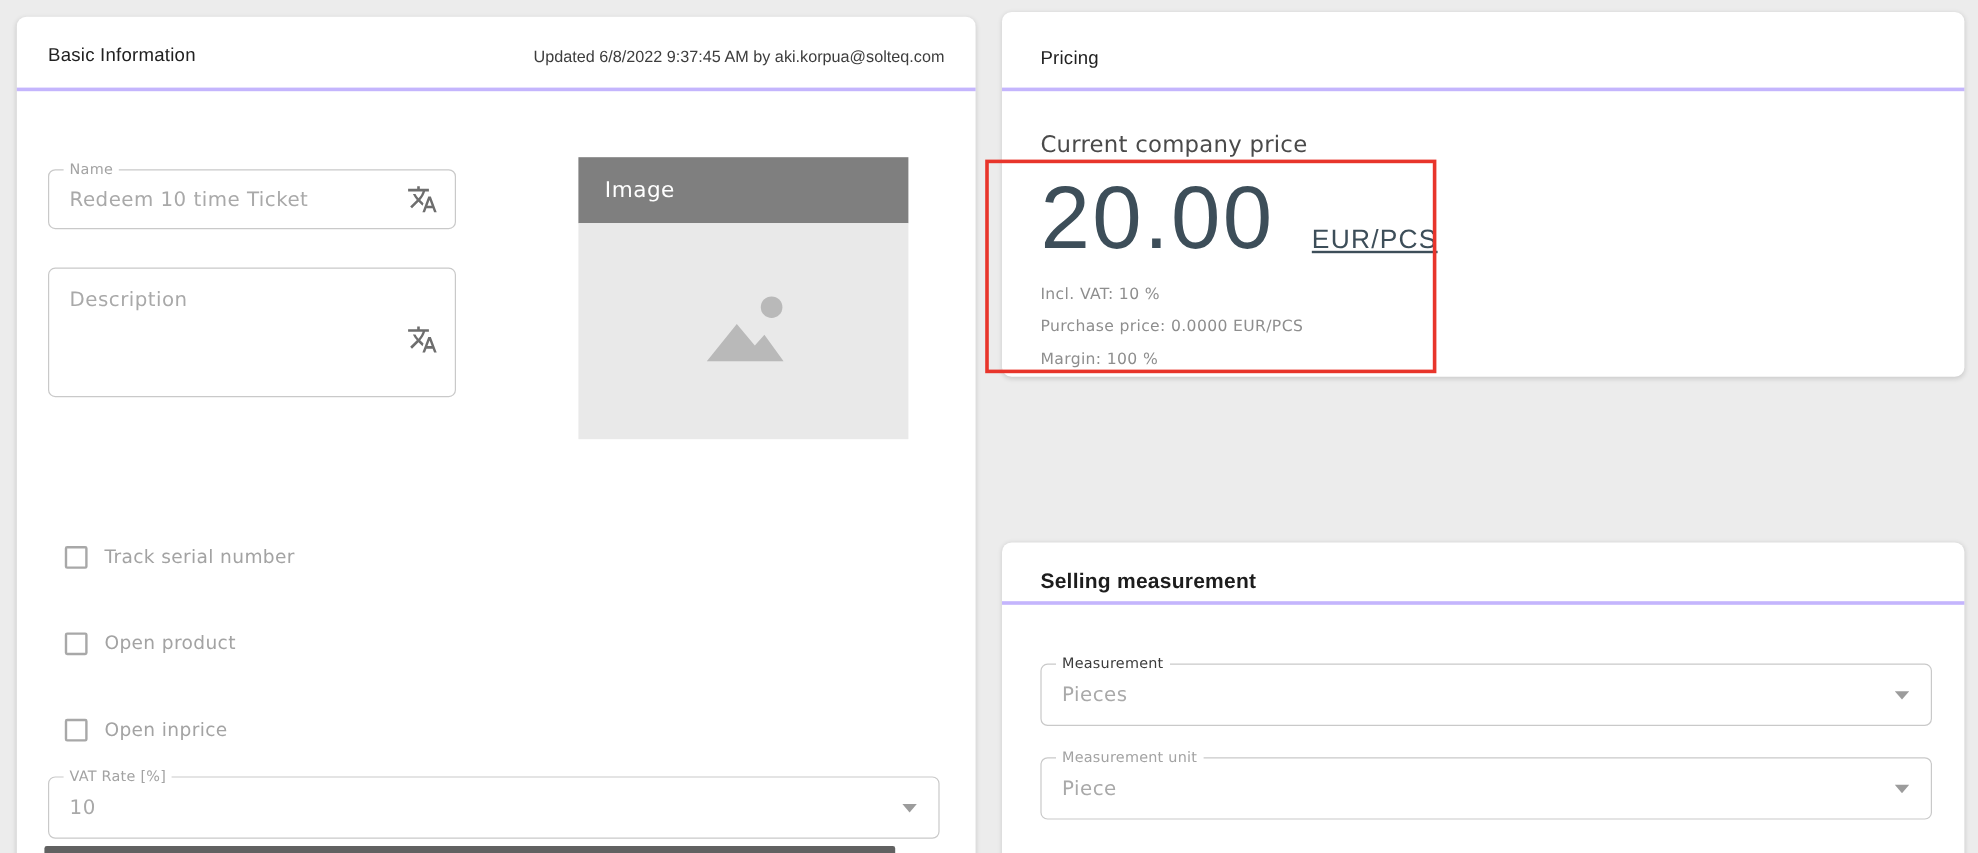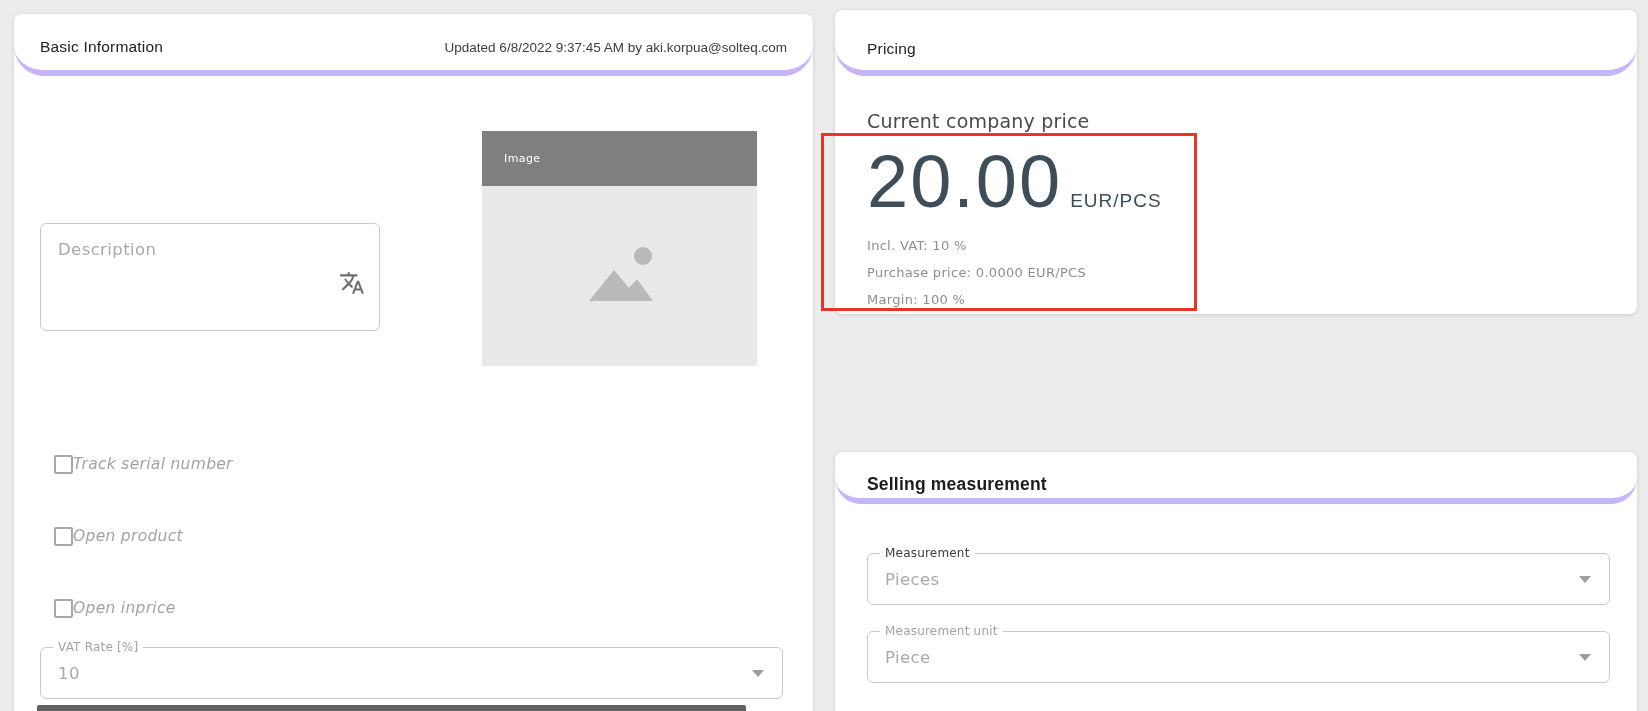--- a/index.html
+++ b/index.html
@@ -17,22 +17,21 @@
     background: #ffffff;
     border-radius: 8px;
     box-shadow: 0 1px 4px rgba(0,0,0,0.14);
   }
   .card-basic   { left:14px;  top:14px;  width:799px; height:720px; }
   .card-pricing { left:835px; top:10px;  width:802px; height:304px; }
   .card-selling { left:835px; top:452px; width:802px; height:290px; }
 
   .card-header {
     position:absolute; left:0; right:0; top:0; height:62px;
-    border-bottom:6px solid #c4b5fd;
-    border-radius:30px;
+    border-bottom:3px solid #c4b5fd;
   }
   .card-title {
     position:absolute; left:26px; top:24px;
     font-size:15.5px; font-weight:500; color:#212121; letter-spacing:.2px;
   }
   .card-pricing .card-title { left:32px; top:30px; }
   .card-pricing .card-header { height:66px; }
   .updated-info {
     position:absolute; right:26px; top:26px;
     font-size:13.5px; color:#3d3d3d;
@@ -70,51 +69,51 @@
     position:absolute; right:18px; top:50%; margin-top:-3px;
     width:0; height:0;
     border-left:6px solid transparent; border-right:6px solid transparent;
     border-top:7px solid #9c9c9c;
   }
 
   
   .image-box { position:absolute; left:468px; top:117px; width:275px; }
   .image-header {
     height:55px; background:#7f7f7f; color:#ffffff;
-    font-family:"DejaVu Sans", sans-serif; font-size:11px; letter-spacing:.4px;
+    font-family:"DejaVu Sans", sans-serif; font-size:18px; letter-spacing:.4px;
     display:flex; align-items:center; padding-left:22px;
   }
   .image-body {
     height:180px; background:#e9e9e9;
     display:flex; align-items:center; justify-content:center;
   }
 
   
   .checkbox-row { position:absolute; left:40px; height:24px; display:flex; align-items:center; }
   .row-1 { top:438px; } .row-2 { top:510px; } .row-3 { top:582px; }
   .checkbox {
     width:19px; height:19px; border:2px solid #a8a8a8; border-radius:2px;
     background:#fff; cursor:pointer; flex:0 0 auto;
   }
   .checkbox-label {
-    margin-left:0; font-family:"DejaVu Sans", sans-serif;
-    font-size:15.5px; color:#a3a3a3; letter-spacing:.3px;font-style:italic;
+    margin-left:14px; font-family:"DejaVu Sans", sans-serif;
+    font-size:15.5px; color:#a3a3a3; letter-spacing:.3px;
   }
 
   
   .price-heading {
     position:absolute; left:32px; top:100px;
     font-family:"DejaVu Sans", sans-serif;
     font-size:19px; color:#4a4a4a; letter-spacing:.2px;
   }
   .price-row { position:absolute; left:32px; top:136px; display:flex; align-items:baseline; }
   .price-amount {
     font-size:74px; line-height:72px; color:#3d4e59; letter-spacing:2px;
   }
-  .price-unit { font-size:19px; color:#3d4e59; margin-left:8px; letter-spacing:1px; }
+  .price-unit { font-size:22px; color:#3d4e59; margin-left:31px; letter-spacing:1px;text-decoration:underline; }
   .price-detail {
     position:absolute; left:32px;
     font-family:"DejaVu Sans", sans-serif;
     font-size:13px; color:#8e8e8e; letter-spacing:.3px;
   }
   .pd-0 { top:228px; } .pd-1 { top:255px; } .pd-2 { top:282px; }
 
   .red-highlight {
     position:absolute; left:821px; top:133px; width:376px; height:178px;
     border:3px solid #e8352b; z-index:6; pointer-events:none;
@@ -136,20 +135,29 @@
 <body>
 
 <div class="page">
 
   <section class="card card-basic">
     <div class="card-header">
       <h2 class="card-title">Basic Information</h2>
       <span class="updated-info">Updated 6/8/2022 9:37:45 AM by aki.korpua@solteq.com</span>
     </div>
 
+    <div class="field" style="left:26px; top:127px; width:340px; height:50px;">
+      <span class="field-label">Name</span>
+      <span class="field-value">Redeem 10 time Ticket</span>
+      <span class="translate-btn">
+        <svg viewBox="0 0 24 24">
+          <path d="M12.87 15.07l-2.54-2.51.03-.03c1.74-1.94 2.98-4.17 3.71-6.53H17V4h-7V2H8v2H1v1.99h11.17C11.5 7.92 10.44 9.75 9 11.35 8.07 10.32 7.3 9.19 6.69 8h-2c.73 1.63 1.73 3.17 2.98 4.56l-5.09 5.02L4 19l5-5 3.11 3.11.76-2.04zM18.5 10h-2L12 22h2l1.12-3h4.75L21 22h2l-4.5-12zm-2.62 7l1.62-4.33L19.12 17h-3.24z"></path>
+        </svg>
+      </span>
+    </div>
 
     <div class="field" style="left:26px; top:209px; width:340px; height:108px;text-align:center;">
       <span class="field-value placeholder-top">Description</span>
       <span class="translate-btn desc-translate">
         <svg viewBox="0 0 24 24">
           <path d="M12.87 15.07l-2.54-2.51.03-.03c1.74-1.94 2.98-4.17 3.71-6.53H17V4h-7V2H8v2H1v1.99h11.17C11.5 7.92 10.44 9.75 9 11.35 8.07 10.32 7.3 9.19 6.69 8h-2c.73 1.63 1.73 3.17 2.98 4.56l-5.09 5.02L4 19l5-5 3.11 3.11.76-2.04zM18.5 10h-2L12 22h2l1.12-3h4.75L21 22h2l-4.5-12zm-2.62 7l1.62-4.33L19.12 17h-3.24z"></path>
         </svg>
       </span>
     </div>
 

